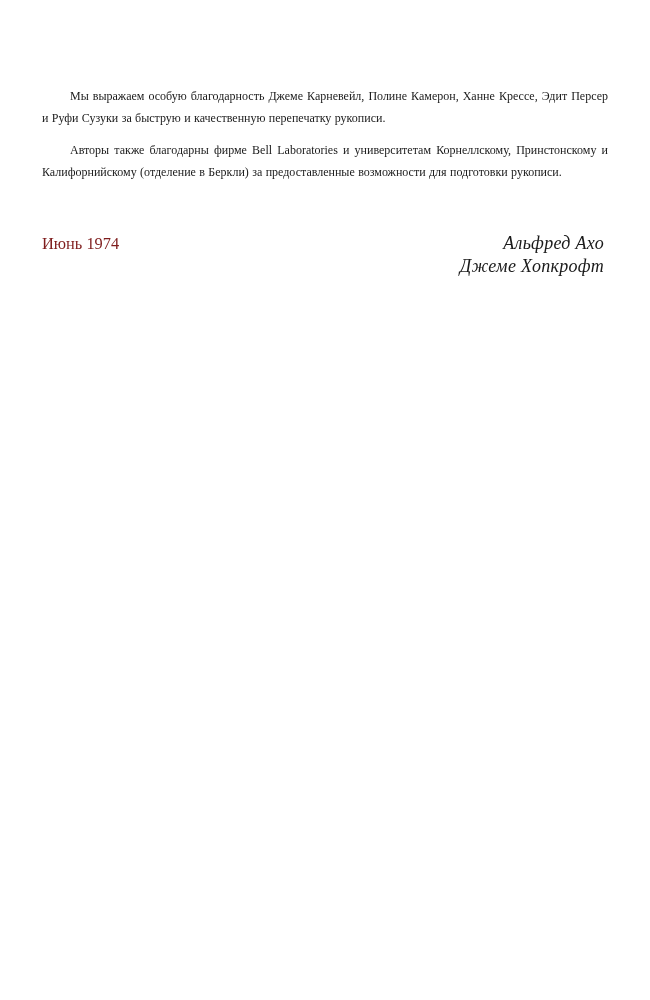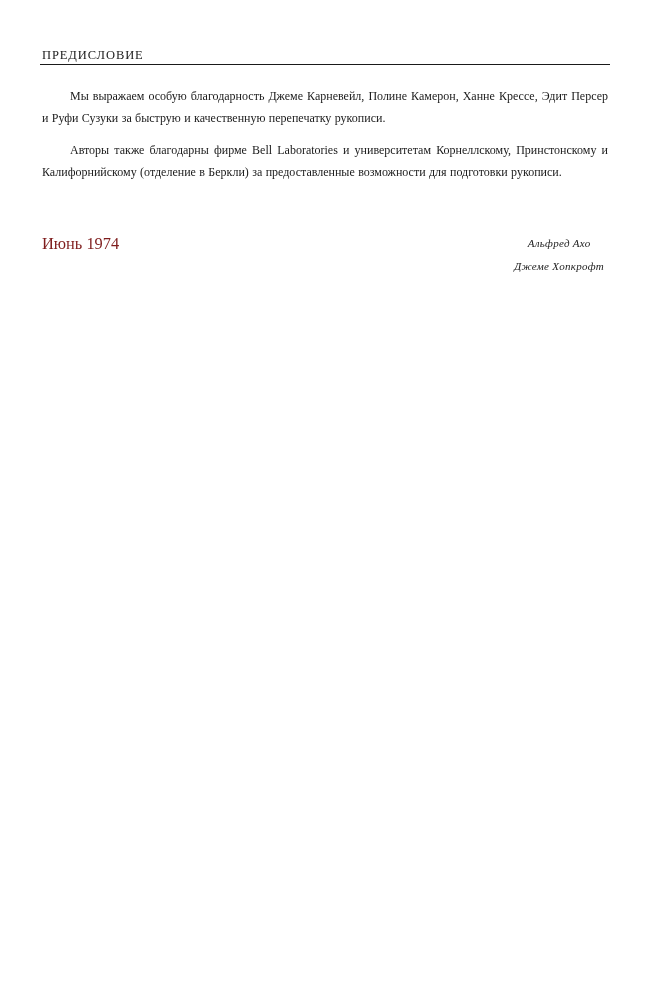--- a/index.html
+++ b/index.html
@@ -67,41 +67,37 @@
     display: flex;
     justify-content: space-between;
     align-items: flex-start;
   }
   .sig-date {
     font-size: 16.4px;
     line-height: 23px;
     color: #7f1d1d;
   }
   .sig-names {
-    text-align: center;
+    text-align: right;
     font-style: italic;
-    font-size: 11px;
+    font-size: 18px;
     line-height: 23px;
     color: #1a1a1a;
     padding-right: 4px;
   }
   .sig-names div {
     white-space: nowrap;
     letter-spacing: 0.3px;
   }
 </style>
 </head>
 <body>
 
 <div class="page">
 
-  <div class="header">
-    <div class="header-label">ПРЕДИСЛОВИЕ</div>
-    <div class="header-rule"></div>
-  </div>
 
   <div class="content">
     <p class="para">Мы выражаем особую благодарность Джеме Карневейл, Полине Камерон, Ханне Крессе, Эдит Персер и Руфи Сузуки за быструю и качественную перепечатку рукописи.</p>
     <p class="para">Авторы также благодарны фирме Bell Laboratories и университетам Корнеллскому, Принстонскому и Калифорнийскому (отделение в Беркли) за предоставленные возможности для подготовки рукописи.</p>
   </div>
 
   <div class="signature-block">
     <div class="sig-date">Июнь 1974</div>
     <div class="sig-names">
       <div>Альфред Ахо</div>

